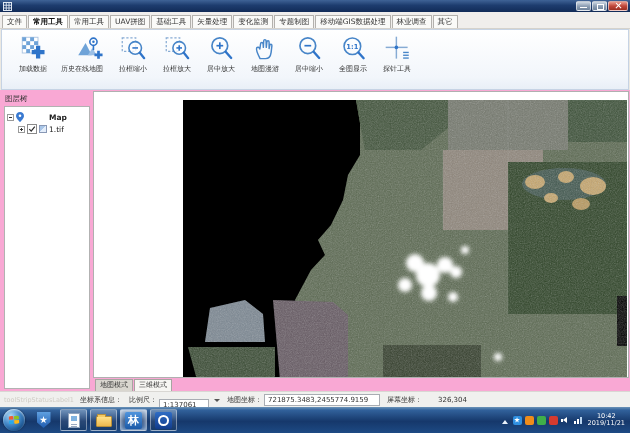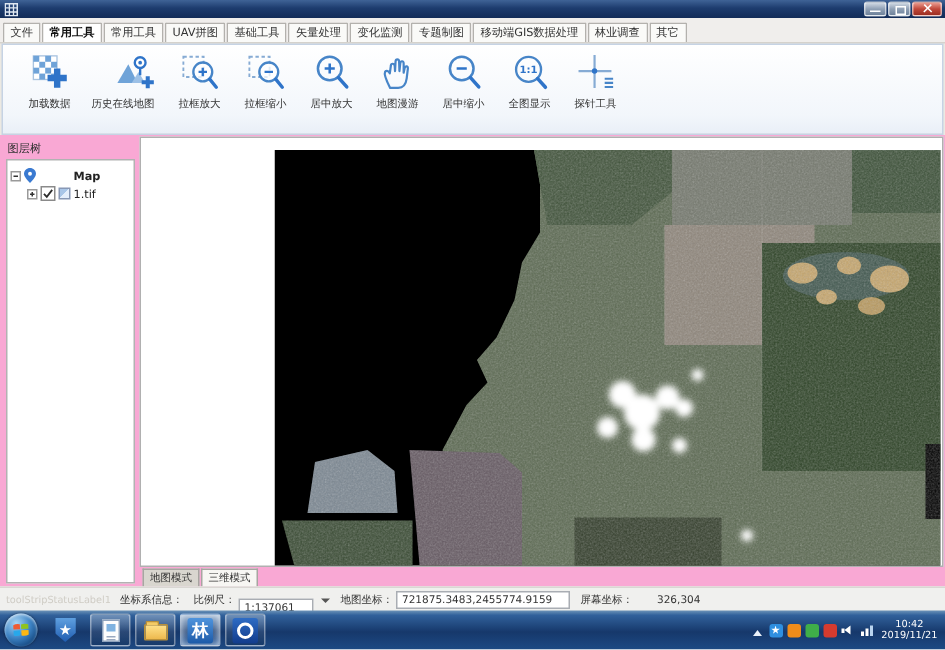--- a/index.html
+++ b/index.html
@@ -161,35 +161,35 @@
         <line x1="15.5" y1="9.2" x2="15.5" y2="13.5" stroke="#2f74c9" stroke-width="1.4"></line>
         <path d="M18.8 14 h2.4 v2.4 h2.4 v2.4 h-2.4 v2.4 h-2.4 v-2.4 h-2.4 v-2.4 h2.4 Z" fill="#2f74c9"></path>
       </svg>
       <span class="tlabel">历史在线地图</span>
     </div>
 
     <div class="tbtn">
       <svg class="ticon" viewBox="0 0 24 24">
         <rect x="2" y="2.5" width="12" height="12" fill="none" stroke="#86abd4" stroke-width="1.1" stroke-dasharray="2 1.6"></rect>
         <circle cx="13.5" cy="11.5" r="5.6" fill="rgba(255,255,255,.75)" stroke="#4785c8" stroke-width="1.4"></circle>
+        <line x1="11" y1="11.5" x2="16" y2="11.5" stroke="#2f74c9" stroke-width="1.4"></line>
+        <line x1="17.6" y1="15.8" x2="21.5" y2="20.6" stroke="#2f74c9" stroke-width="2" stroke-linecap="round"></line>
+      </svg>
+      <span class="tlabel">拉框缩小</span>
+    </div>
+
+    <div class="tbtn">
+      <svg class="ticon" viewBox="0 0 24 24">
+        <rect x="2" y="2.5" width="12" height="12" fill="none" stroke="#86abd4" stroke-width="1.1" stroke-dasharray="2 1.6"></rect>
+        <circle cx="13.5" cy="11.5" r="5.6" fill="rgba(255,255,255,.75)" stroke="#4785c8" stroke-width="1.4"></circle>
         <line x1="13.5" y1="9" x2="13.5" y2="14" stroke="#2f74c9" stroke-width="1.4"></line>
         <line x1="11" y1="11.5" x2="16" y2="11.5" stroke="#2f74c9" stroke-width="1.4"></line>
         <line x1="17.6" y1="15.8" x2="21.5" y2="20.6" stroke="#2f74c9" stroke-width="2" stroke-linecap="round"></line>
       </svg>
       <span class="tlabel">拉框放大</span>
-    </div>
-
-    <div class="tbtn">
-      <svg class="ticon" viewBox="0 0 24 24">
-        <rect x="2" y="2.5" width="12" height="12" fill="none" stroke="#86abd4" stroke-width="1.1" stroke-dasharray="2 1.6"></rect>
-        <circle cx="13.5" cy="11.5" r="5.6" fill="rgba(255,255,255,.75)" stroke="#4785c8" stroke-width="1.4"></circle>
-        <line x1="11" y1="11.5" x2="16" y2="11.5" stroke="#2f74c9" stroke-width="1.4"></line>
-        <line x1="17.6" y1="15.8" x2="21.5" y2="20.6" stroke="#2f74c9" stroke-width="2" stroke-linecap="round"></line>
-      </svg>
-      <span class="tlabel">拉框缩小</span>
     </div>
 
     <div class="tbtn">
       <svg class="ticon" viewBox="0 0 24 24">
         <circle cx="10.5" cy="9.5" r="7" fill="none" stroke="#4785c8" stroke-width="1.5"></circle>
         <line x1="10.5" y1="6.5" x2="10.5" y2="12.5" stroke="#2f74c9" stroke-width="1.5"></line>
         <line x1="7.5" y1="9.5" x2="13.5" y2="9.5" stroke="#2f74c9" stroke-width="1.5"></line>
         <line x1="15.7" y1="14.9" x2="20.6" y2="20.4" stroke="#2f74c9" stroke-width="2.1" stroke-linecap="round"></line>
       </svg>
       <span class="tlabel">居中放大</span>

